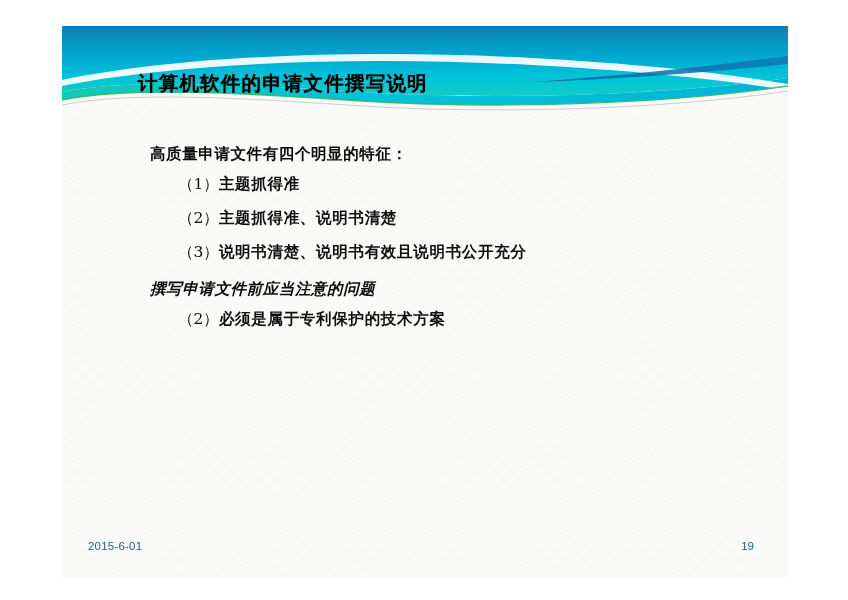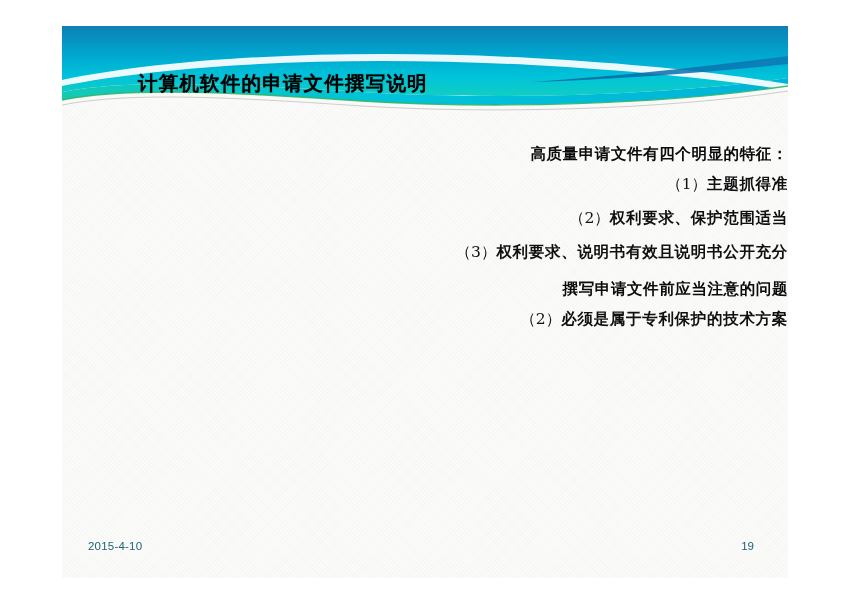--- a/index.html
+++ b/index.html
@@ -54,42 +54,42 @@
     text-shadow: 0 0 1px rgba(0,0,0,0.55);
   }
 
   
   .body-block {
     position: absolute;
     left: 0;
     top: 118px;
     width: 726px;
   }
-  .section { margin: 0; padding: 0; text-align: right; }
+  .section { margin: 0; padding: 0; }
 
   .sec-heading {
     font-family: "DejaVu Sans", sans-serif;
     font-size: 15.5px;
     font-weight: bold;
     color: #0b0b0b;
     letter-spacing: 0.6px;
     margin-left: 88px;
     margin-top: 0;
     margin-bottom: 9px;
     white-space: nowrap;
   }
-  .sec-heading.second { margin-top: 16px; }
+  .sec-heading.second { margin-top: 16px; font-style: italic; }
 
   .item {
     font-family: "DejaVu Serif", serif;
     font-size: 15.5px;
     font-weight: bold;
     color: #101010;
     letter-spacing: 0.7px;
-    margin-left: 84px;
+    margin-left: 116px;
     margin-bottom: 13px;
     white-space: nowrap;
   }
   .item .num {
     font-family: "DejaVu Serif", serif;
     font-weight: normal;
     letter-spacing: 0;
   }
 
   
@@ -164,35 +164,35 @@
 
   <div class="body-block">
 
     <div class="section">
       <div class="sec-heading">高质量申请文件有四个明显的特征：</div>
 
       <div class="item">
         <span class="num">（1）</span><span>主题抓得准</span>
       </div>
       <div class="item">
-        <span class="num">（2）</span><span>权利要求、保护范围适当</span>
+        <span class="num">（2）</span><span>主题抓得准、说明书清楚</span>
       </div>
       <div class="item">
-        <span class="num">（3）</span><span>权利要求、说明书有效且说明书公开充分</span>
+        <span class="num">（3）</span><span>说明书清楚、说明书有效且说明书公开充分</span>
       </div>
     </div>
 
     <div class="section">
       <div class="sec-heading second">撰写申请文件前应当注意的问题</div>
 
       <div class="item">
         <span class="num">（2）</span><span>必须是属于专利保护的技术方案</span>
       </div>
     </div>
 
   </div>
 
   <div class="footer">
-    <div class="footer-date">2015-4-10</div>
+    <div class="footer-date">2015-6-01</div>
     <div class="footer-page">19</div>
   </div>
 
 </div>
 
 </body></html>

